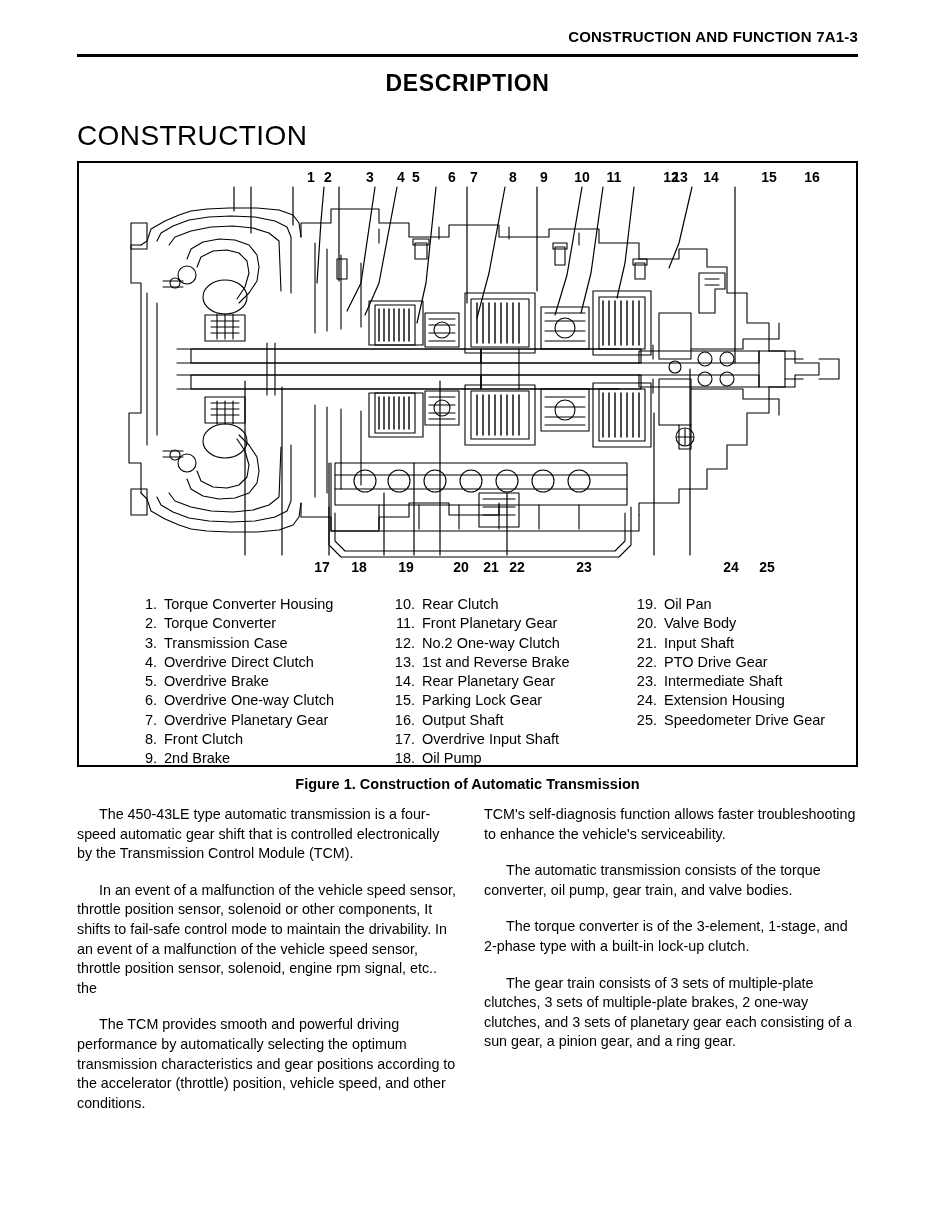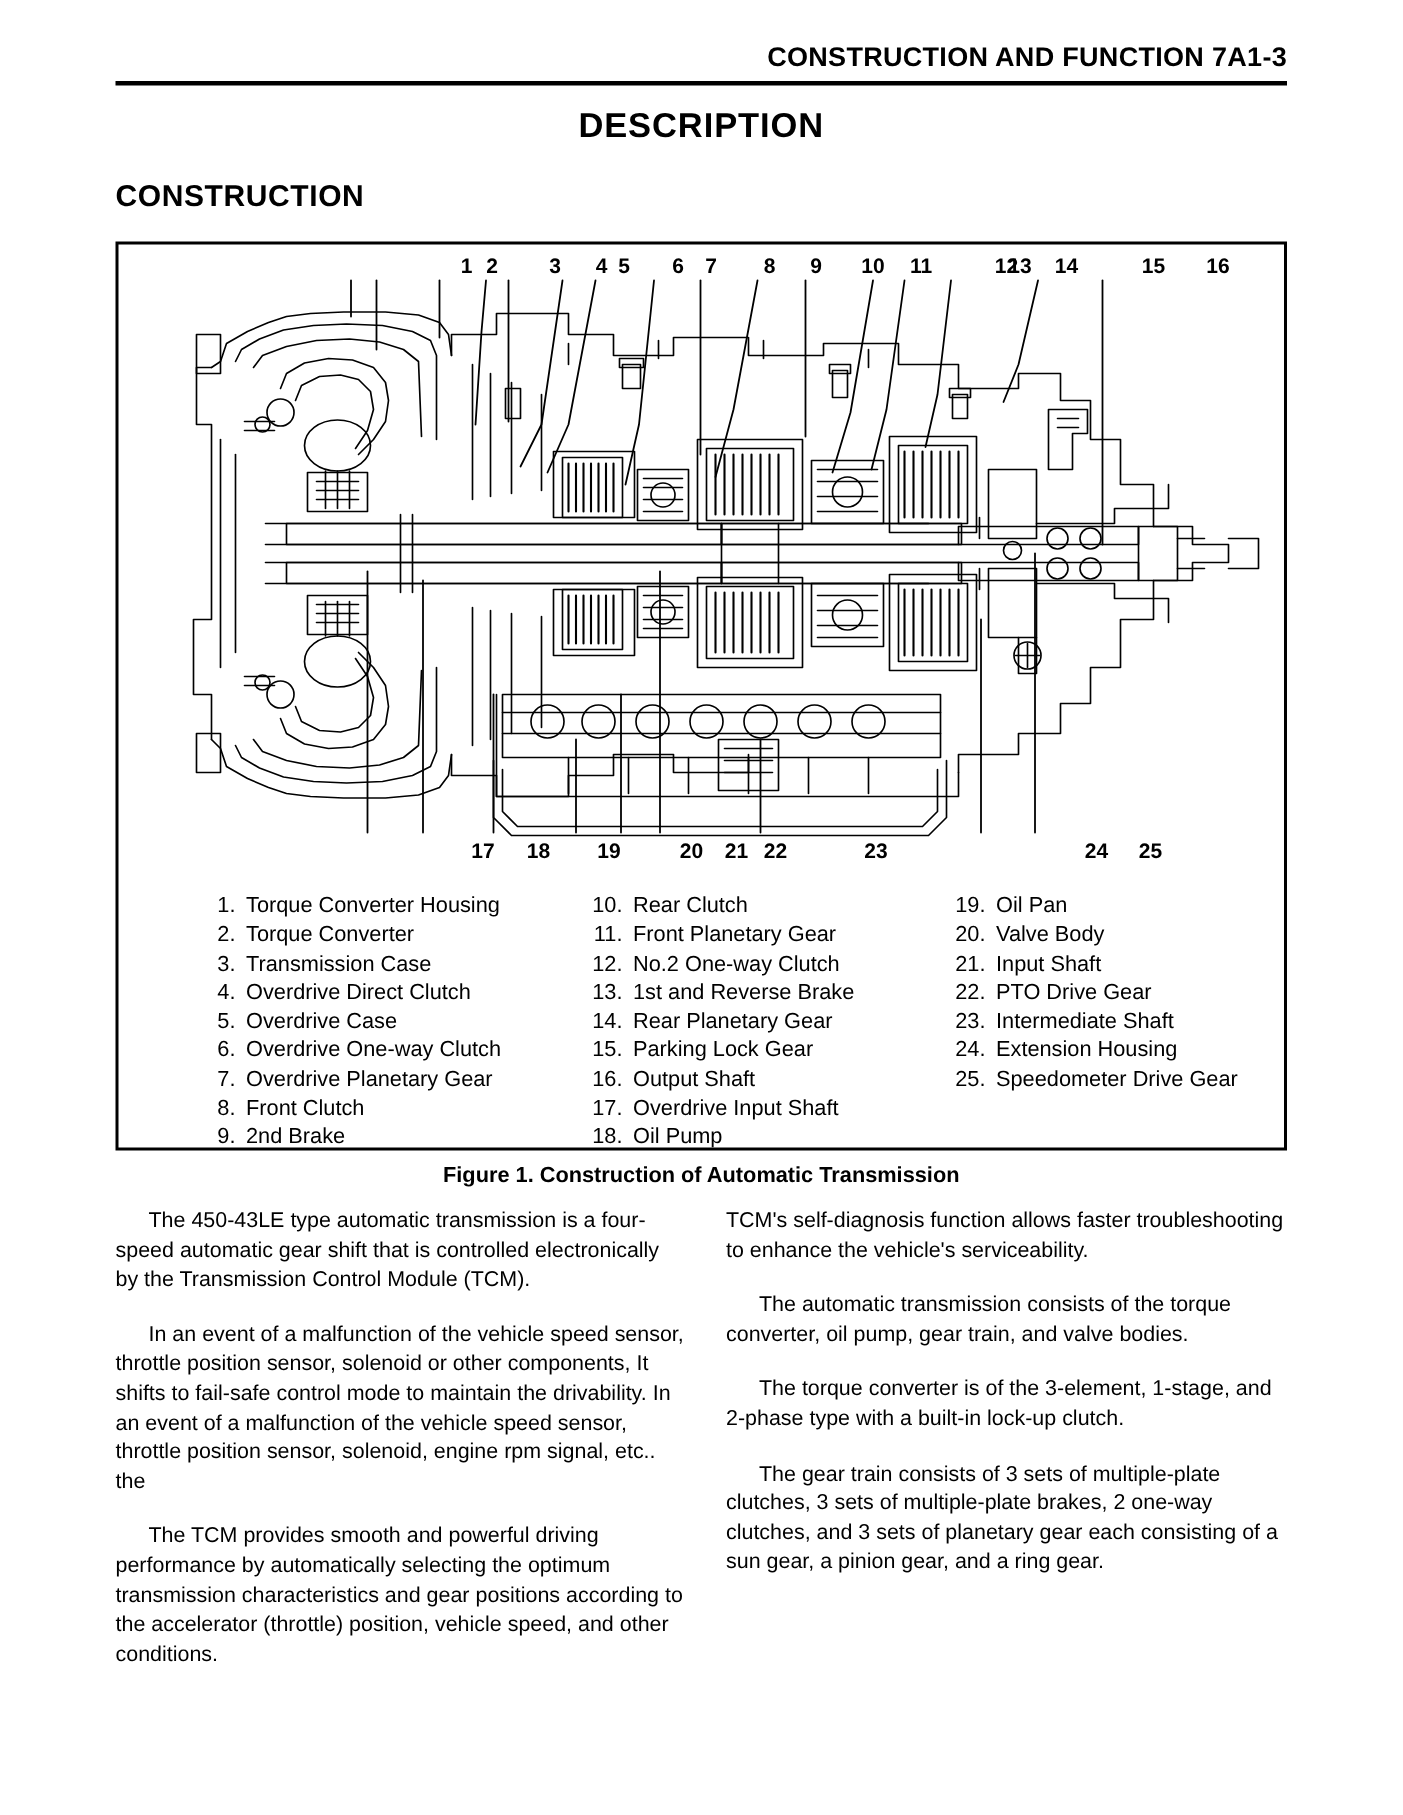--- a/index.html
+++ b/index.html
@@ -18,21 +18,21 @@
 
   
   .page-header {
     position: absolute;
     left: 77px;
     top: 28px;
     width: 781px;
     text-align: right;
   }
   .page-header .hdr-text {
-    font-size: 18px;
+    font-size: 15px;
     font-weight: bold;
     letter-spacing: 0.2px;
   }
   .header-rule {
     position: absolute;
     left: 77px;
     top: 54px;
     width: 781px;
     height: 3px;
     background: #000;
@@ -46,22 +46,22 @@
     width: 935px;
     text-align: center;
     font-size: 23px;
     font-weight: bold;
     letter-spacing: 0.6px;
   }
   .section-title {
     position: absolute;
     left: 77px;
     top: 120px;
-    font-size: 20px;
-    font-weight: bold;
+    font-size: 28px;
+    font-weight: normal;
     letter-spacing: 0.4px;
   }
 
   
   .figure-box {
     position: absolute;
     left: 77px;
     top: 161px;
     width: 781px;
     height: 606px;
@@ -398,21 +398,21 @@
       <div class="callout" style="left: 652px; top: 396px;">24</div>
       <div class="callout" style="left: 688px; top: 396px;">25</div>
     </div>
 
   <div class="legend">
     <div class="legend-col c1">
         <div class="legend-item"><span class="legend-num">1.</span><span>Torque Converter Housing</span></div>
         <div class="legend-item"><span class="legend-num">2.</span><span>Torque Converter</span></div>
         <div class="legend-item"><span class="legend-num">3.</span><span>Transmission Case</span></div>
         <div class="legend-item"><span class="legend-num">4.</span><span>Overdrive Direct Clutch</span></div>
-        <div class="legend-item"><span class="legend-num">5.</span><span>Overdrive Case</span></div>
+        <div class="legend-item"><span class="legend-num">5.</span><span>Overdrive Brake</span></div>
         <div class="legend-item"><span class="legend-num">6.</span><span>Overdrive One-way Clutch</span></div>
         <div class="legend-item"><span class="legend-num">7.</span><span>Overdrive Planetary Gear</span></div>
         <div class="legend-item"><span class="legend-num">8.</span><span>Front Clutch</span></div>
         <div class="legend-item"><span class="legend-num">9.</span><span>2nd Brake</span></div>
       </div>
     <div class="legend-col c2">
         <div class="legend-item"><span class="legend-num">10.</span><span>Rear Clutch</span></div>
         <div class="legend-item"><span class="legend-num">11.</span><span>Front Planetary Gear</span></div>
         <div class="legend-item"><span class="legend-num">12.</span><span>No.2 One-way Clutch</span></div>
         <div class="legend-item"><span class="legend-num">13.</span><span>1st and Reverse Brake</span></div>

